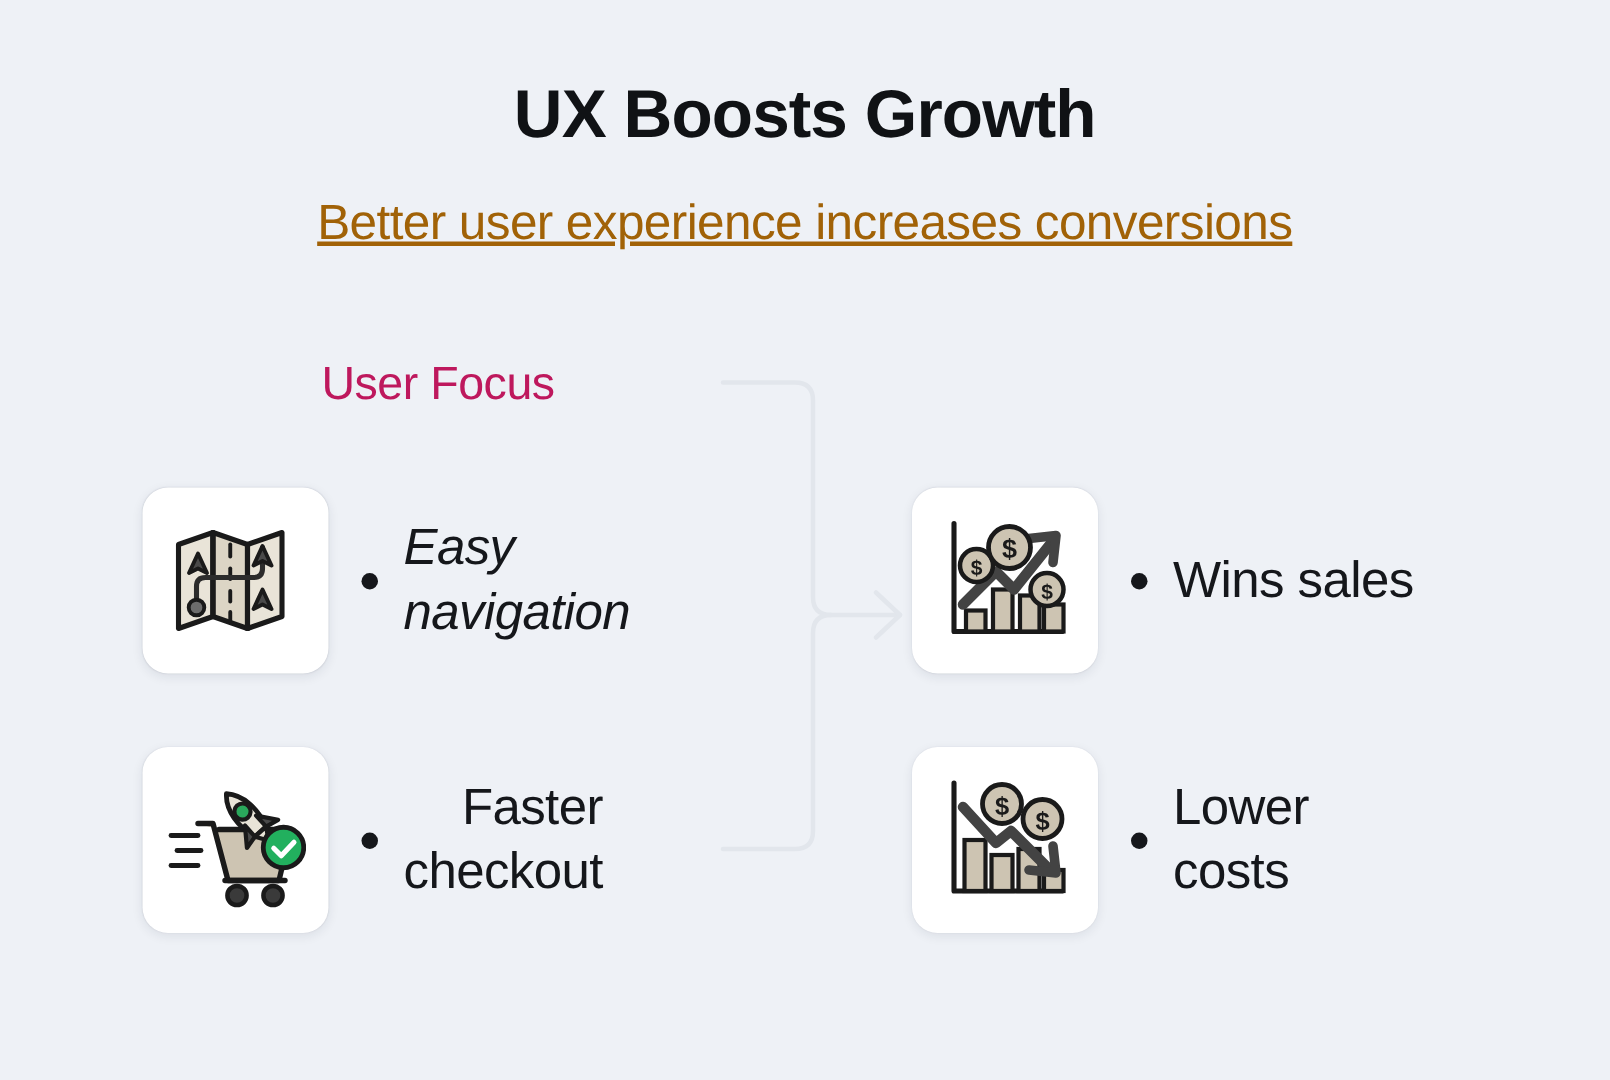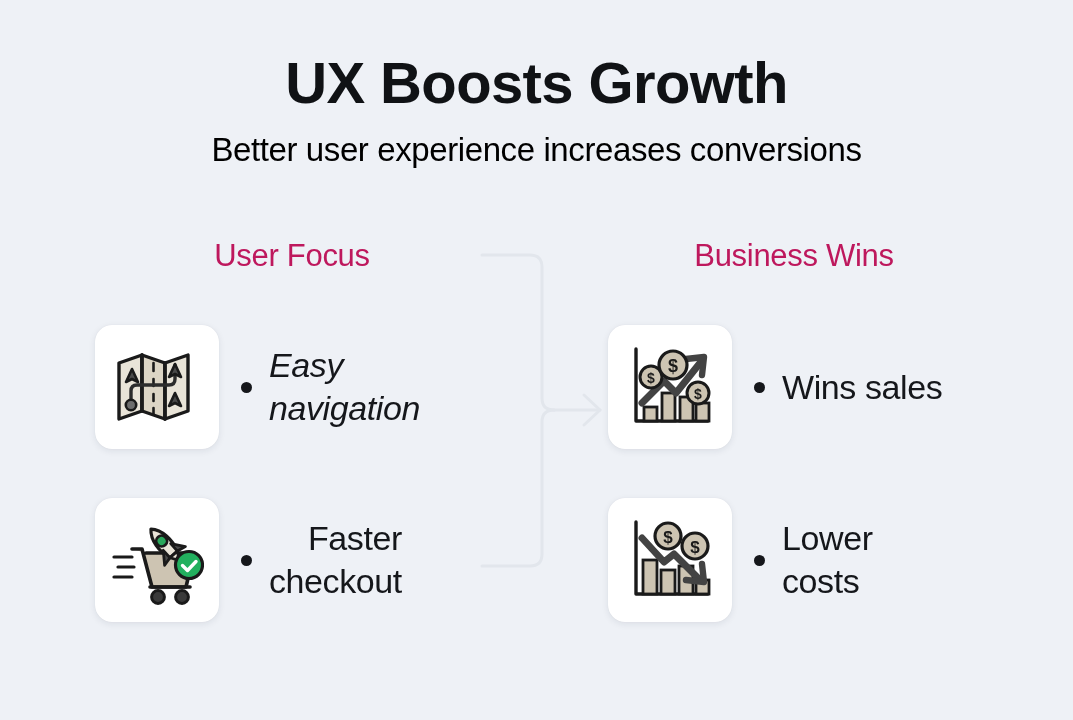--- a/index.html
+++ b/index.html
@@ -22,34 +22,35 @@
 
   
   .header {
     position: absolute;
     top: 52px;
     left: 0;
     right: 0;
     text-align: center;
   }
   .title {
-    font-size: 58px;
+    font-size: 45px;
     font-weight: 700;
     letter-spacing: -0.6px;
     line-height: 1.08;
     margin: 0;
     color: #101215;
   }
   .subtitle {
     font-size: 33px;
     font-weight: 400;
     letter-spacing: -0.4px;
     line-height: 1.15;
-    margin: 16px 0 0 0;
-    color: #000000;
+    margin: 28px 0 0 0;
+    color: #a16207;
+    text-decoration: underline;
   }
 
   
   .col-head {
     position: absolute;
     font-size: 31px;
     font-weight: 500;
     letter-spacing: -0.3px;
     color: #be185d;
     text-align: center;
@@ -113,21 +114,20 @@
 <body>
 
 <div class="infographic">
 
   <div class="header">
     <h1 class="title">UX Boosts Growth</h1>
     <p class="subtitle">Better user experience increases conversions</p>
   </div>
 
   <div class="col-head left">User Focus</div>
-  <div class="col-head right">Business Wins</div>
 
   <div class="connector">
     <svg width="130" height="325" viewBox="0 0 130 325" fill="none">
       <g stroke="#e2e6ec" stroke-width="3" stroke-linecap="round" stroke-linejoin="round" fill="none">
 
         <path d="M4 7 H52 Q64 7 64 19 V150 Q64 162 76 162"></path>
 
         <path d="M4 318 H52 Q64 318 64 306 V174 Q64 162 76 162"></path>
 
         <path d="M76 162 H122"></path>

